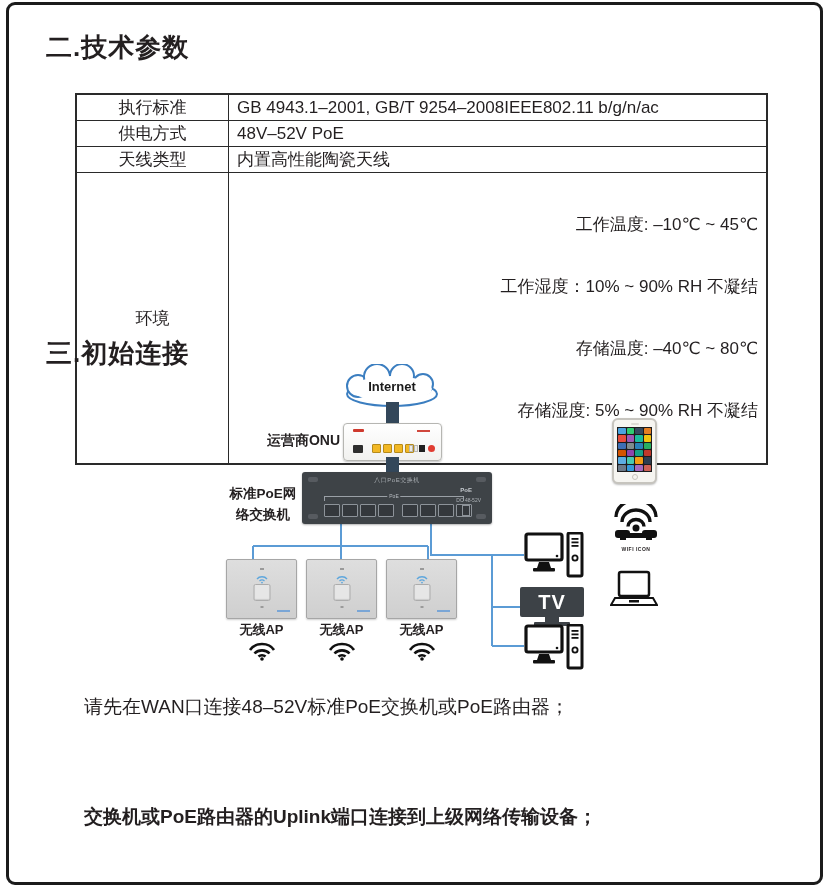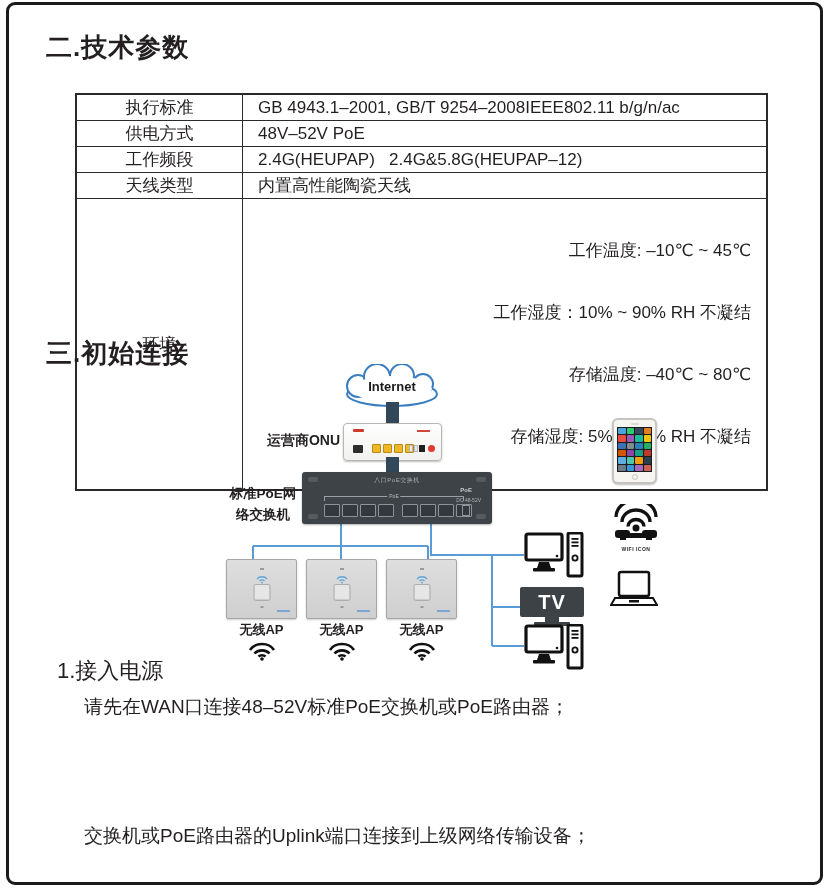--- a/index.html
+++ b/index.html
@@ -7,21 +7,21 @@
         font-family:"Liberation Sans","DejaVu Sans",sans-serif;color:#231f20;}
   .page-border{position:absolute;left:6px;top:2px;right:6px;bottom:3px;
         border:3px solid #1b1b1b;border-radius:9px;pointer-events:none;}
   .h-sec{position:absolute;font-weight:bold;font-size:26px;letter-spacing:1px;}
   #sec2{left:46px;top:30px;}
   #sec3{left:46px;top:336px;}
 
   
   table.spec{position:absolute;left:75px;top:93px;width:693px;border-collapse:collapse;
         font-size:17px;}
-  table.spec td{border:1px solid #2a2a2a;padding:1px 15px;}
+  table.spec td{border:1px solid #2a2a2a;padding:1px 8px;}
   table.spec{border:2px solid #2a2a2a;}
   td.lbl{width:135px;text-align:center;}
   td.val{padding-left:13px;white-space:pre-wrap;}
   tr.r{height:25px;}
   td.env-val div{line-height:22px;text-align:right;}
   td.env-val{padding-top:3px;padding-bottom:3px;}
 
   
   .diagram{position:absolute;left:0;top:362px;width:829px;height:312px;}
   .abs{position:absolute;}
@@ -94,21 +94,21 @@
   .wifigrp .cap{font-size:5px;font-weight:bold;letter-spacing:.5px;margin-top:1px;}
   .laptop{position:absolute;left:610px;top:208px;}
 
   
   .step-h{position:absolute;font-size:22px;}
   .step-t{position:absolute;font-size:19px;}
   #s1h{left:57px;top:656px;}
   #s1t{left:84px;top:694px;}
   #s2h{left:57px;top:731px;}
   #s2t1{left:84px;top:768px;}
-  #s2t2{left:84px;top:823px;}
+  #s2t2{left:84px;top:804px;font-weight:bold;}
 </style>
 </head>
 <body>
 
 <div class="page">
   <div class="page-border"></div>
 
   <div id="sec2" class="h-sec">二.技术参数</div>
 
   <table class="spec">
@@ -117,24 +117,20 @@
         <col>
       </colgroup>
     <tbody>
         <tr class="r">
       <td class="lbl">执行标准</td>
       <td class="val">GB 4943.1–2001, GB/T 9254–2008IEEE802.11 b/g/n/ac</td>
     </tr>
     <tr class="r">
       <td class="lbl">供电方式</td>
       <td class="val">48V–52V PoE</td>
-    </tr>
-    <tr class="r">
-      <td class="lbl">工作频段</td>
-      <td class="val">2.4G(HEUPAP)&nbsp;&nbsp;&nbsp;2.4G&amp;5.8G(HEUPAP–12)</td>
     </tr>
     <tr class="r">
       <td class="lbl">天线类型</td>
       <td class="val">内置高性能陶瓷天线</td>
     </tr>
     <tr>
       <td class="lbl">环境</td>
       <td class="val env-val">
         <div>工作温度: –10℃ ~ 45℃</div>
         <div>工作湿度：10% ~ 90% RH 不凝结</div>
@@ -348,16 +344,15 @@
       <div class="cap">WIFI ICON</div>
     </div>
 
     <svg class="laptop" width="48" height="38" viewBox="0 0 48 38">
       <rect x="9" y="2" width="30" height="24" rx="2" fill="#fff" stroke="#111" stroke-width="2.5"></rect>
       <path d="M5,28 L43,28 L47,35 L1,35 Z" fill="#fff" stroke="#111" stroke-width="2"></path>
       <rect x="19" y="30" width="10" height="2.5" fill="#111"></rect>
     </svg>
   </div>
 
-  <div id="s1h" class="step-h">1.接入电源</div>
   <div id="s1t" class="step-t">请先在WAN口连接48–52V标准PoE交换机或PoE路由器；</div>
   <div id="s2t2" class="step-t">交换机或PoE路由器的Uplink端口连接到上级网络传输设备；</div>
 </div>
 
 </body></html>

